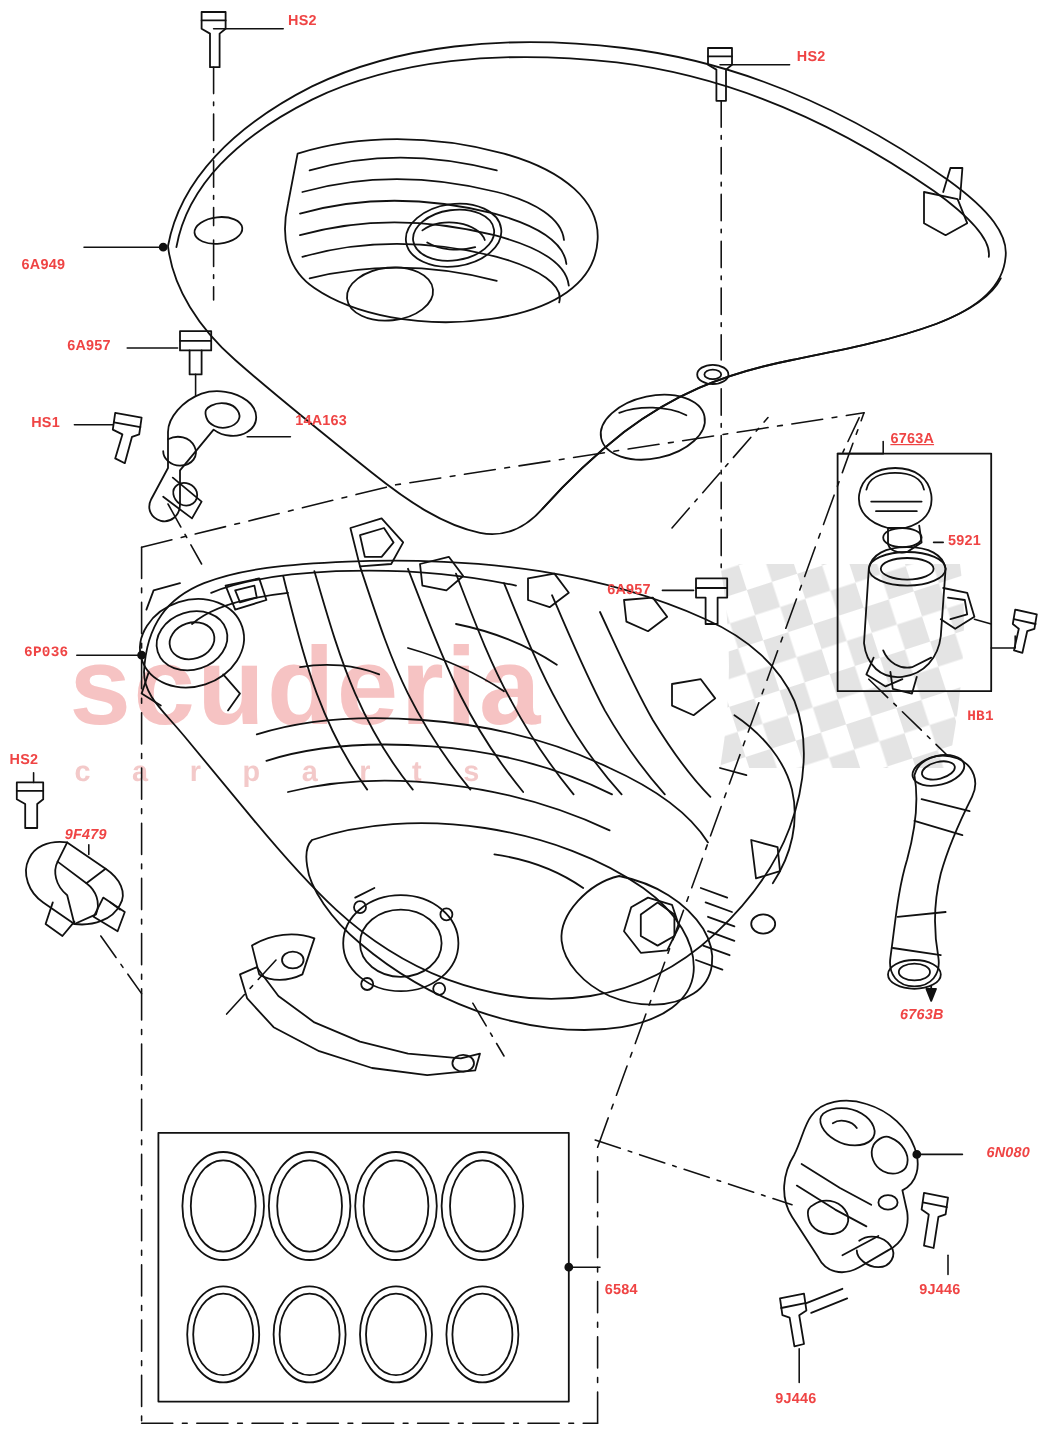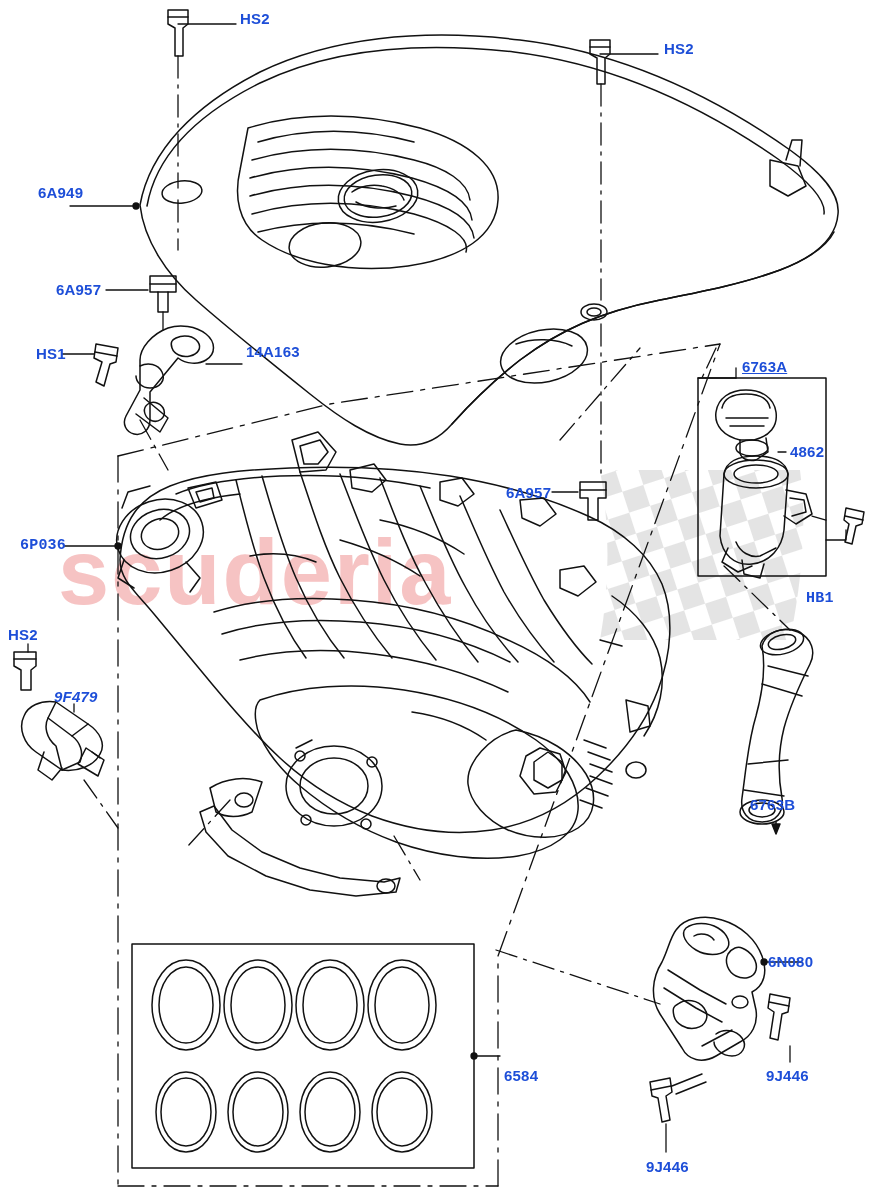--- a/index.html
+++ b/index.html
@@ -7,22 +7,22 @@
     width:875px; height:1200px;
     position:relative;
     font-family:"Liberation Sans", sans-serif;
     overflow:hidden;
   }
   #diagram-root { position:absolute; inset:0; }
   svg.layer { position:absolute; left:0; top:0; width:875px; height:1200px; }
   .labels { position:absolute; left:0; top:0; width:875px; height:1200px; }
   .lbl {
     position:absolute;
-    color:#1d4ed8;
-    font-size:15px;
+    color:#ef4444;
+    font-size:12px;
     font-weight:bold;
     font-family:"Liberation Sans", sans-serif;
     white-space:nowrap;
     letter-spacing:0.2px;
   }
   .wm {
     position:absolute;
     color:#f2b9b9;
     font-weight:bold;
     font-family:"Liberation Sans", sans-serif;
@@ -31,20 +31,21 @@
   }
   .wm-main { left:58px; top:520px; font-size:92px; letter-spacing:2px; color:#f6c3c3; }
   .wm-sub  { left:62px; top:630px; font-size:24px; letter-spacing:14px; color:#f3c9c9; }
 </style>
 </head>
 <body>
 
 <div id="diagram-root">
 
   <div class="wm wm-main">scuderia</div>
+  <div class="wm wm-sub">c a r   p a r t s</div>
 
   <svg class="layer" viewBox="0 0 875 1200">
     <defs>
       <pattern id="checker" width="44" height="44" patternUnits="userSpaceOnUse" patternTransform="rotate(-18)">
         <rect width="22" height="22" x="0" y="0" fill="#e3e3e3"></rect>
         <rect width="22" height="22" x="22" y="22" fill="#e3e3e3"></rect>
       </pattern>
     </defs>
     <path d="M600,470 L800,470 Q810,540 790,640 L600,640 Q615,555 600,470 Z" fill="url(#checker)" opacity="0.95"></path>
   </svg>
@@ -390,31 +391,31 @@
         <path d="M496,950 L660,1004"></path>
         <path d="M394,836 L420,880"></path>
       </g>
 
     </g>
   </svg>
 
   <div class="labels">
     <div class="lbl" style="left:240px; top:10px;">HS2</div>
     <div class="lbl" style="left:664px; top:40px;">HS2</div>
-    <div class="lbl" style="left:18px;  top:184px;margin-left:20px;">6A949</div>
+    <div class="lbl" style="left:18px;  top:213px;">6A949</div>
     <div class="lbl" style="left:56px;  top:281px;">6A957</div>
-    <div class="lbl" style="left:36px;  top:345px;">HS1</div>
+    <div class="lbl" style="left:26px;  top:345px;">HS1</div>
     <div class="lbl" style="left:246px; top:343px;">14A163</div>
     <div class="lbl" style="left:742px; top:358px;text-decoration:underline;">6763A</div>
-    <div class="lbl" style="left:790px; top:443px;">4862</div>
+    <div class="lbl" style="left:790px; top:443px;">5921</div>
     <div class="lbl" style="left:506px; top:484px;">6A957</div>
     <div class="lbl" style="left:20px;  top:537px;font-family:Liberation Mono, monospace;">6P036</div>
     <div class="lbl" style="left:806px; top:590px;font-family:Liberation Mono, monospace;">HB1</div>
     <div class="lbl" style="left:8px;   top:626px;">HS2</div>
     <div class="lbl" style="left:54px;  top:688px;font-style:italic;">9F479</div>
-    <div class="lbl" style="left:750px; top:796px;">6763B</div>
-    <div class="lbl" style="left:768px; top:953px;">6N080</div>
+    <div class="lbl" style="left:750px; top:838px;font-style:italic;">6763B</div>
+    <div class="lbl" style="left:822px; top:953px;font-style:italic;">6N080</div>
     <div class="lbl" style="left:766px; top:1067px;">9J446</div>
     <div class="lbl" style="left:504px; top:1067px;">6584</div>
     <div class="lbl" style="left:646px; top:1158px;">9J446</div>
   </div>
 
 </div>
 
 </body></html>

